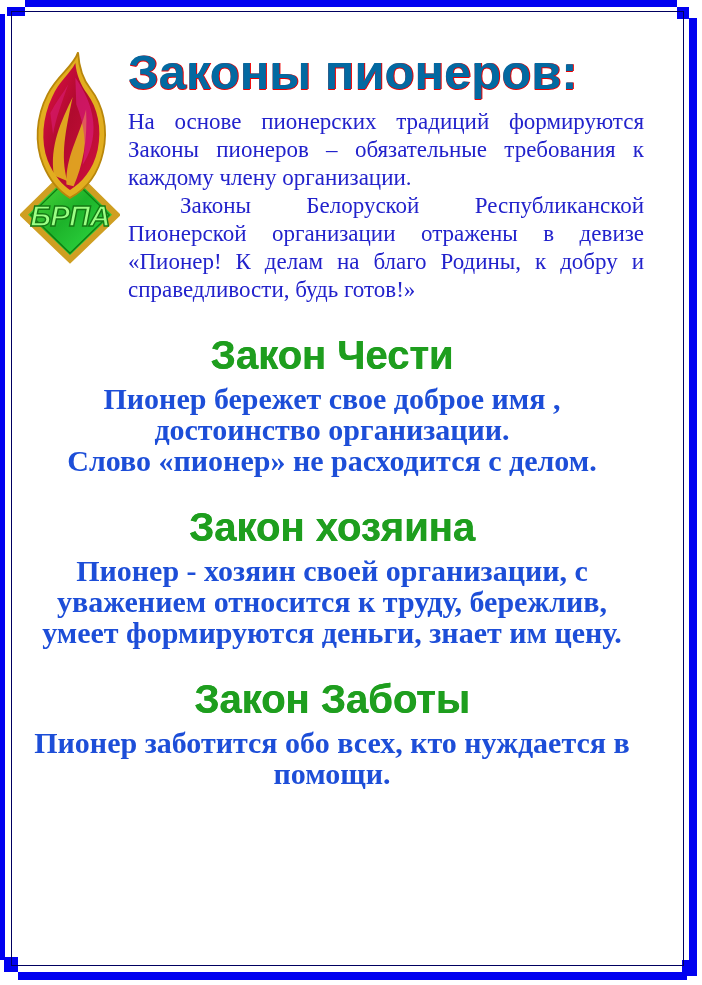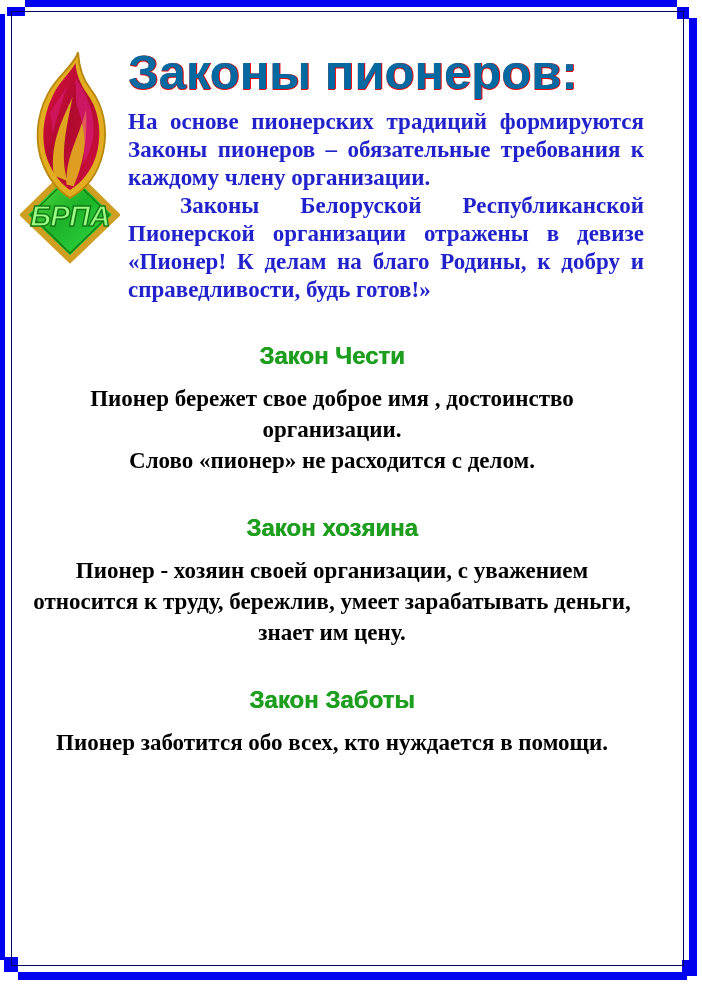--- a/index.html
+++ b/index.html
@@ -25,32 +25,32 @@
   .content{position:absolute;left:12px;top:12px;width:670px;height:952px;
            padding:24px 38px 0 8px;box-sizing:border-box;}
   .emblem{float:left;width:100px;height:235px;margin:2px 8px 6px 0;}
   h1.title{
     margin:10px 0 10px 0;font-family:Liberation Sans, sans-serif;
     font-weight:bold;font-size:49px;line-height:52px;color:#0369a1;
     letter-spacing:0px;white-space:nowrap;
     text-shadow:1px 0 0 #ee0000, 0 1px 0 #ee0000;
   }
   p.intro{
-    margin:0;color:#2222cc;font-weight:bold;font-size:23px;line-height:28px;
+    margin:0;color:#2222cc;font-weight:normal;font-size:23px;line-height:28px;
     text-align:justify;
   }
   p.intro.indent{text-indent:52px;}
   .sections{clear:both;text-align:center;}
   h2.law-heading{
     margin:31px 0 7px 0;font-family:"Liberation Sans", sans-serif;
-    font-weight:bold;font-size:24px;line-height:41px;color:#1e9e1e;
+    font-weight:bold;font-size:40px;line-height:41px;color:#1e9e1e;
     text-shadow:0.5px 0 0 #1e9e1e;
   }
   p.law-body{
-    margin:0 auto;color:#000000;font-weight:bold;font-size:23px;
+    margin:0 auto;color:#1d4ed8;font-weight:bold;font-size:30px;
     line-height:31px;text-align:center;
   }
   .w1{max-width:570px;} .w2{max-width:620px;} .w3{max-width:600px;}
   .w4{max-width:620px;} .w5{max-width:650px;}
 </style>
 </head>
 <body>
 
 <div class="page">
 
@@ -105,21 +105,21 @@
     <p class="intro indent">Законы Белоруской Республиканской Пионерской организации отражены в девизе «Пионер! К делам на благо Родины, к добру и справедливости, будь готов!»</p>
 
     <div class="sections">
 
       <h2 class="law-heading">Закон Чести</h2>
       <p class="law-body w1">Пионер бережет свое доброе имя , достоинство организации.</p>
 
       <p class="law-body w2">Слово «пионер» не расходится с делом.</p>
 
       <h2 class="law-heading">Закон хозяина</h2>
-      <p class="law-body w3">Пионер - хозяин своей организации, с уважением относится к труду, бережлив, умеет зарабатывать деньги, знает им цену.</p>
+      <p class="law-body w3">Пионер - хозяин своей организации, с уважением относится к труду, бережлив, умеет формируются деньги, знает им цену.</p>
 
 
       <h2 class="law-heading">Закон Заботы</h2>
       <p class="law-body w5">Пионер заботится обо всех, кто нуждается в помощи.</p>
 
     </div>
   </div>
 </div>
 
 </body></html>

